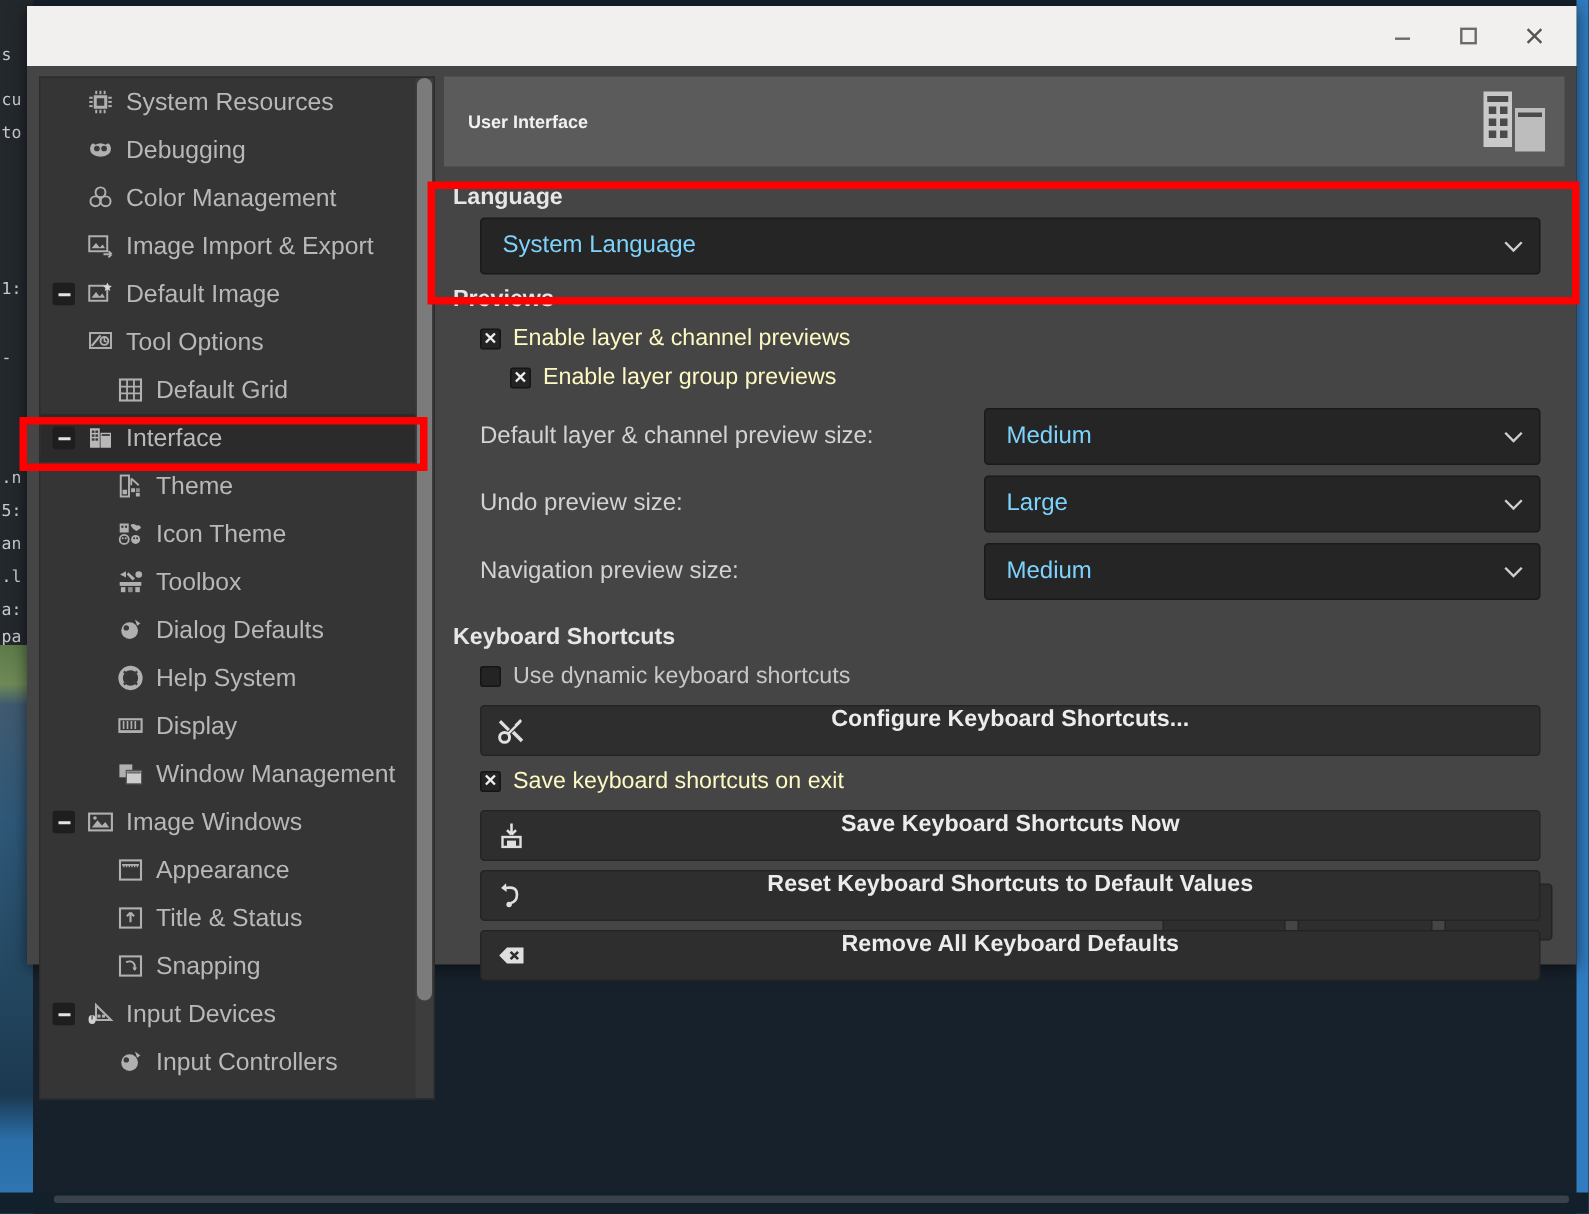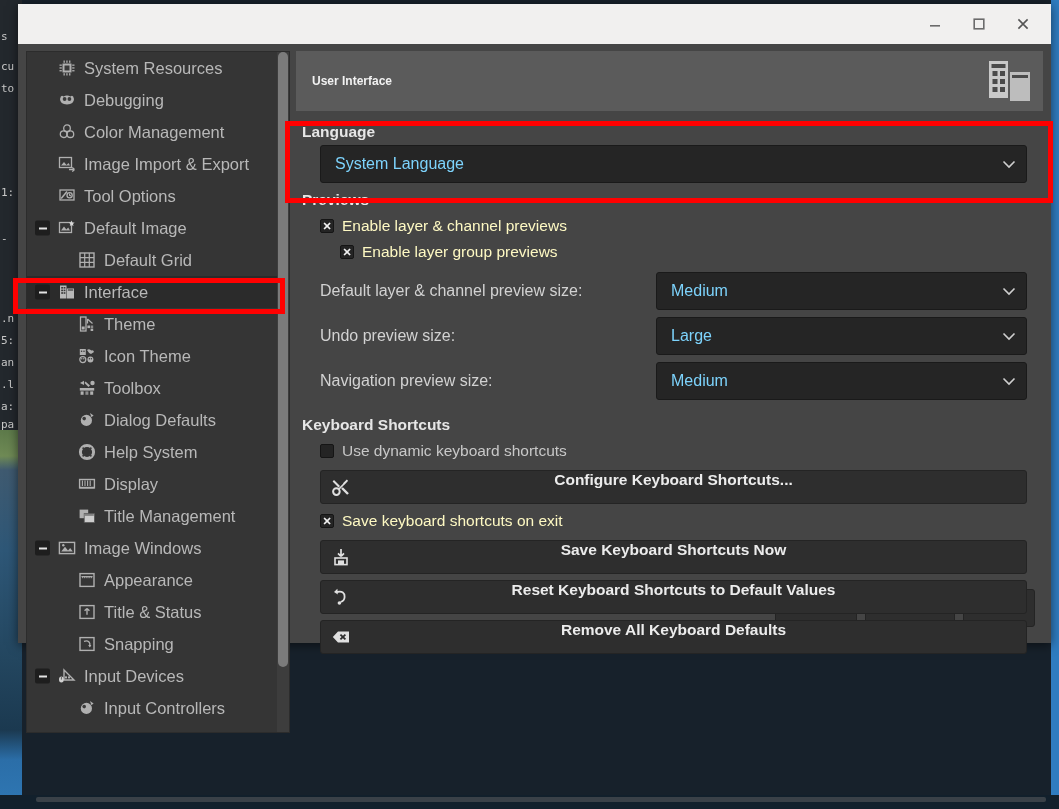--- a/index.html
+++ b/index.html
@@ -361,41 +361,41 @@
             <svg class="ico" width="18" height="18" viewBox="0 0 18 18">
               <rect x="1.5" y="2.5" width="12" height="10" fill="none" stroke="#b0b0b0" stroke-width="1.3"></rect>
               <path d="M3 10.5 L6 7 L8.5 10 L10.5 8 L12 10.5 Z" fill="#b0b0b0"></path>
               <path d="M11 14.5 L16.5 14.5 M16.5 14.5 L14.3 12.4 M16.5 14.5 L14.3 16.6" stroke="#b0b0b0" stroke-width="1.3" fill="none"></path>
             </svg>
           </span>
           <span class="lbl">Image Import &amp; Export</span>
         </div>
 
         <div class="nav-item ind-0">
+          <span class="expander"></span>
+          <span class="nav-icon">
+            <svg class="ico" width="18" height="18" viewBox="0 0 18 18">
+              <rect x="1.5" y="3.5" width="12" height="10" fill="none" stroke="#b0b0b0" stroke-width="1.3"></rect>
+              <path d="M3 11.5 L6 7.6 L8.4 10.6 L10.2 8.6 L12 11.5 Z" fill="#b0b0b0"></path>
+              <path d="M13.6 1.4 L14.5 3.4 L16.6 3.6 L15 5 L15.5 7 L13.6 5.9 L11.8 7 L12.3 5 L10.7 3.6 L12.8 3.4 Z" fill="#d8d8d8"></path>
+            </svg>
+          </span>
+          <span class="lbl">Default Image</span>
+        </div>
+
+        <div class="nav-item ind-0">
           <span class="nav-icon">
             <svg class="ico" width="18" height="18" viewBox="0 0 18 18">
               <rect x="2" y="3" width="14" height="10" fill="none" stroke="#b0b0b0" stroke-width="1.3"></rect>
               <path d="M3.2 11.6 L9 4.6" stroke="#b0b0b0" stroke-width="1.5"></path>
               <circle cx="11.6" cy="8.3" r="2.6" fill="none" stroke="#b0b0b0" stroke-width="1.3"></circle>
               <path d="M11.6 6.4 L11.6 8.3 L13 9" stroke="#b0b0b0" stroke-width="1.1" fill="none"></path>
             </svg>
           </span>
           <span class="lbl">Tool Options</span>
-        </div>
-
-        <div class="nav-item ind-0">
-          <span class="expander"></span>
-          <span class="nav-icon">
-            <svg class="ico" width="18" height="18" viewBox="0 0 18 18">
-              <rect x="1.5" y="3.5" width="12" height="10" fill="none" stroke="#b0b0b0" stroke-width="1.3"></rect>
-              <path d="M3 11.5 L6 7.6 L8.4 10.6 L10.2 8.6 L12 11.5 Z" fill="#b0b0b0"></path>
-              <path d="M13.6 1.4 L14.5 3.4 L16.6 3.6 L15 5 L15.5 7 L13.6 5.9 L11.8 7 L12.3 5 L10.7 3.6 L12.8 3.4 Z" fill="#d8d8d8"></path>
-            </svg>
-          </span>
-          <span class="lbl">Default Image</span>
         </div>
 
         <div class="nav-item ind-1">
           <span class="nav-icon">
             <svg class="ico" width="18" height="18" viewBox="0 0 18 18">
               <rect x="2" y="2" width="14" height="14" fill="none" stroke="#b0b0b0" stroke-width="1.4"></rect>
               <path d="M6.7 2 V16 M11.3 2 V16 M2 6.7 H16 M2 11.3 H16" stroke="#b0b0b0" stroke-width="1.2"></path>
             </svg>
           </span>
           <span class="lbl">Default Grid</span>
@@ -501,21 +501,21 @@
         </div>
 
         <div class="nav-item ind-1">
           <span class="nav-icon">
             <svg class="ico" width="18" height="18" viewBox="0 0 18 18">
               <rect x="1.6" y="2.6" width="8.6" height="8.6" fill="#b0b0b0"></rect>
               <rect x="6.2" y="6.6" width="10.2" height="9" fill="#cdcdcd" stroke="#555" stroke-width=".8"></rect>
               <rect x="6.8" y="7.2" width="9" height="1.5" fill="#6f6f6f"></rect>
             </svg>
           </span>
-          <span class="lbl">Title Management</span>
+          <span class="lbl">Window Management</span>
         </div>
 
         <div class="nav-item ind-0">
           <span class="expander"></span>
           <span class="nav-icon">
             <svg class="ico" width="18" height="18" viewBox="0 0 18 18">
               <rect x="1.4" y="3.4" width="15.2" height="11.2" fill="none" stroke="#b0b0b0" stroke-width="1.4"></rect>
               <path d="M3.2 12.6 L7 7.8 L10 11.4 L12.2 9 L14.8 12.6 Z" fill="#b0b0b0"></path>
               <circle cx="5.3" cy="6.3" r="1.2" fill="#b0b0b0"></circle>
             </svg>

